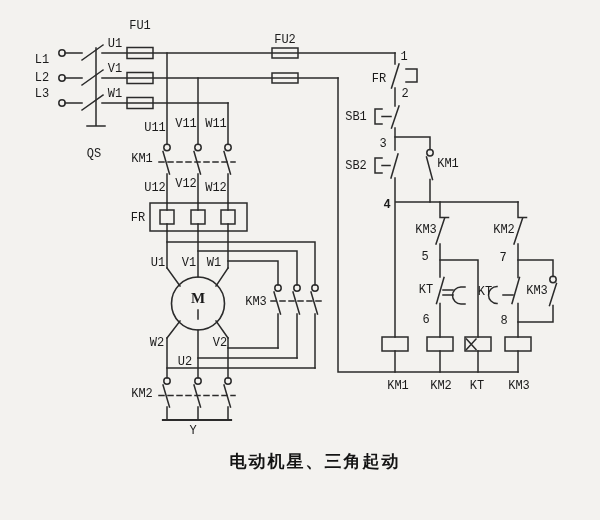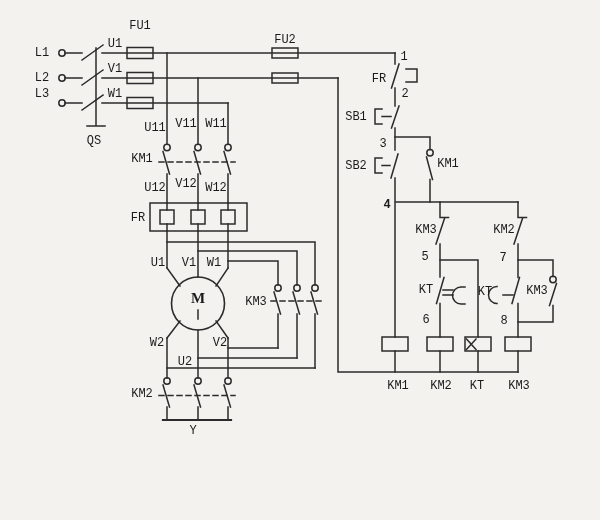--- a/index.html
+++ b/index.html
@@ -176,24 +176,24 @@
 
   <g>
     <rect x="382" y="337" width="26" height="14"></rect>
     <rect x="427" y="337" width="26" height="14"></rect>
     <rect x="465" y="337" width="26" height="14"></rect>
     <path d="M466.5,339 L476,349.5 M476,339 L466.5,349.5"></path>
     <rect x="505" y="337" width="26" height="14"></rect>
   </g>
 </svg>
 
-<span class="lbl" style="left:42px;top:53px">L1</span>
+<span class="lbl" style="left:42px;top:60px">L1</span>
 <span class="lbl" style="left:42px;top:78px">L2</span>
 <span class="lbl" style="left:42px;top:94px">L3</span>
-<span class="lbl" style="left:94px;top:141px">QS</span>
+<span class="lbl" style="left:94px;top:154px">QS</span>
 <span class="lbl" style="left:140px;top:26px">FU1</span>
 <span class="lbl" style="left:285px;top:40px">FU2</span>
 <span class="lbl" style="left:115px;top:44px">U1</span>
 <span class="lbl" style="left:115px;top:69px">V1</span>
 <span class="lbl" style="left:115px;top:94px">W1</span>
 <span class="lbl" style="left:155px;top:128px">U11</span>
 <span class="lbl" style="left:186px;top:124px">V11</span>
 <span class="lbl" style="left:216px;top:124px">W11</span>
 <span class="lbl" style="left:142px;top:159px">KM1</span>
 <span class="lbl" style="left:155px;top:188px">U12</span>
@@ -226,14 +226,15 @@
 <span class="lbl" style="left:426px;top:290px">KT</span>
 <span class="lbl" style="left:485px;top:292px">KT</span>
 <span class="lbl" style="left:537px;top:291px">KM3</span>
 <span class="lbl" style="left:426px;top:320px">6</span>
 <span class="lbl" style="left:504px;top:321px">8</span>
 <span class="lbl" style="left:398px;top:386px">KM1</span>
 <span class="lbl" style="left:441px;top:386px">KM2</span>
 <span class="lbl" style="left:477px;top:386px">KT</span>
 <span class="lbl" style="left:519px;top:386px">KM3</span>
 
+<div class="title" style="left:315px;top:461px">电动机星、三角起动</div>
 
 </div>
 
 </body></html>

